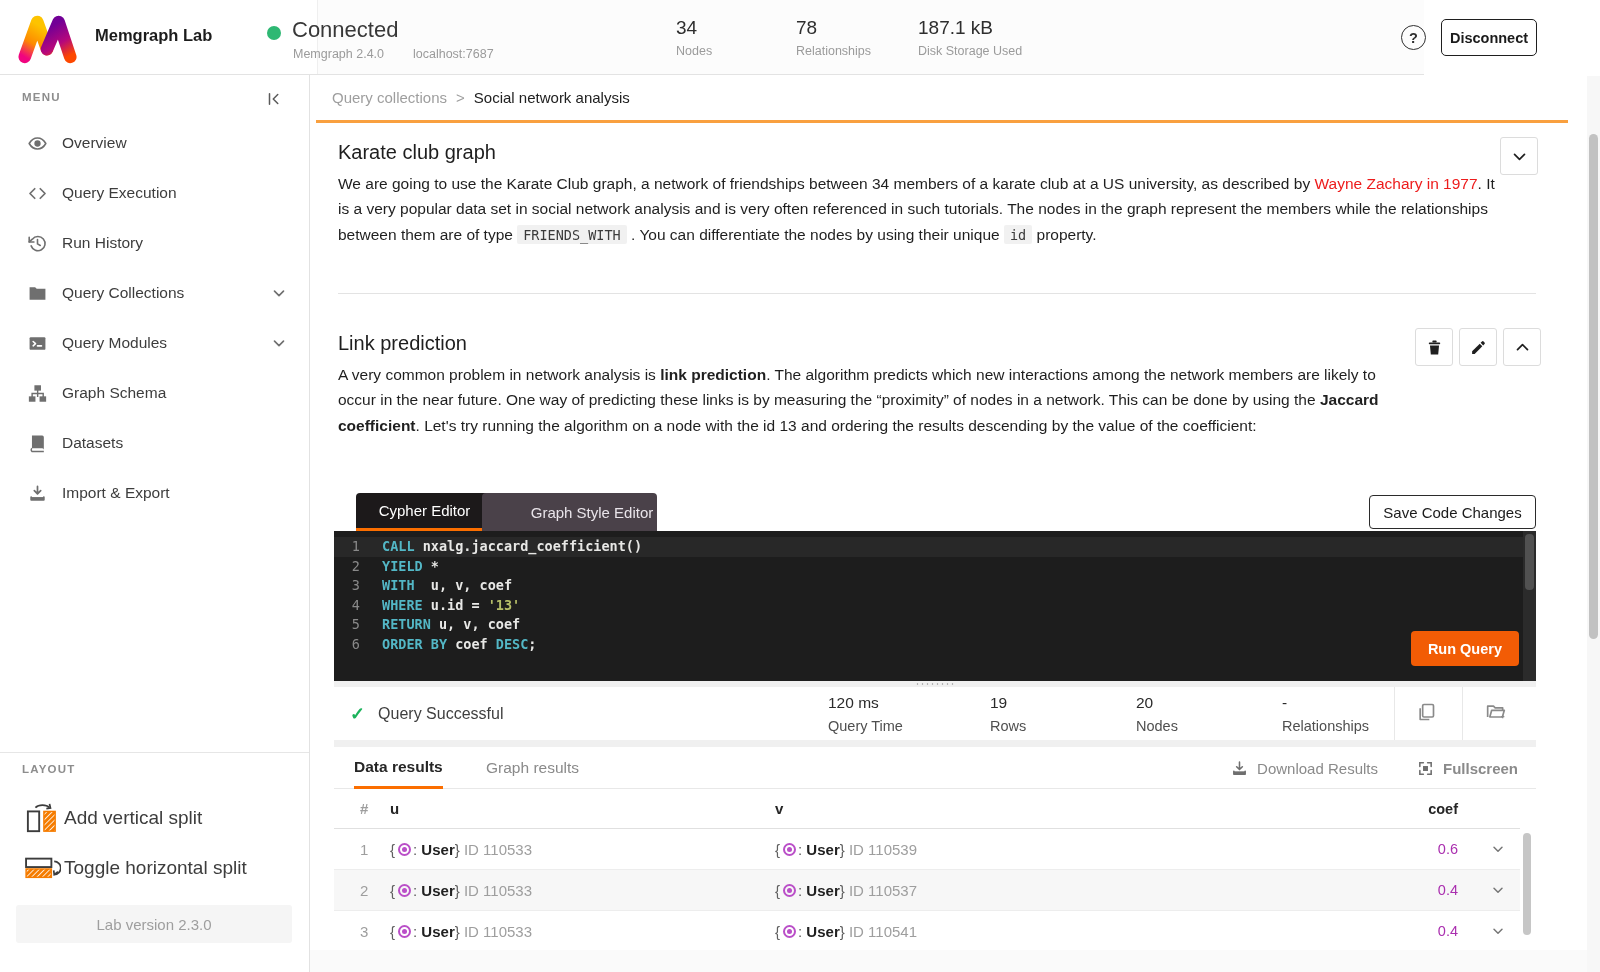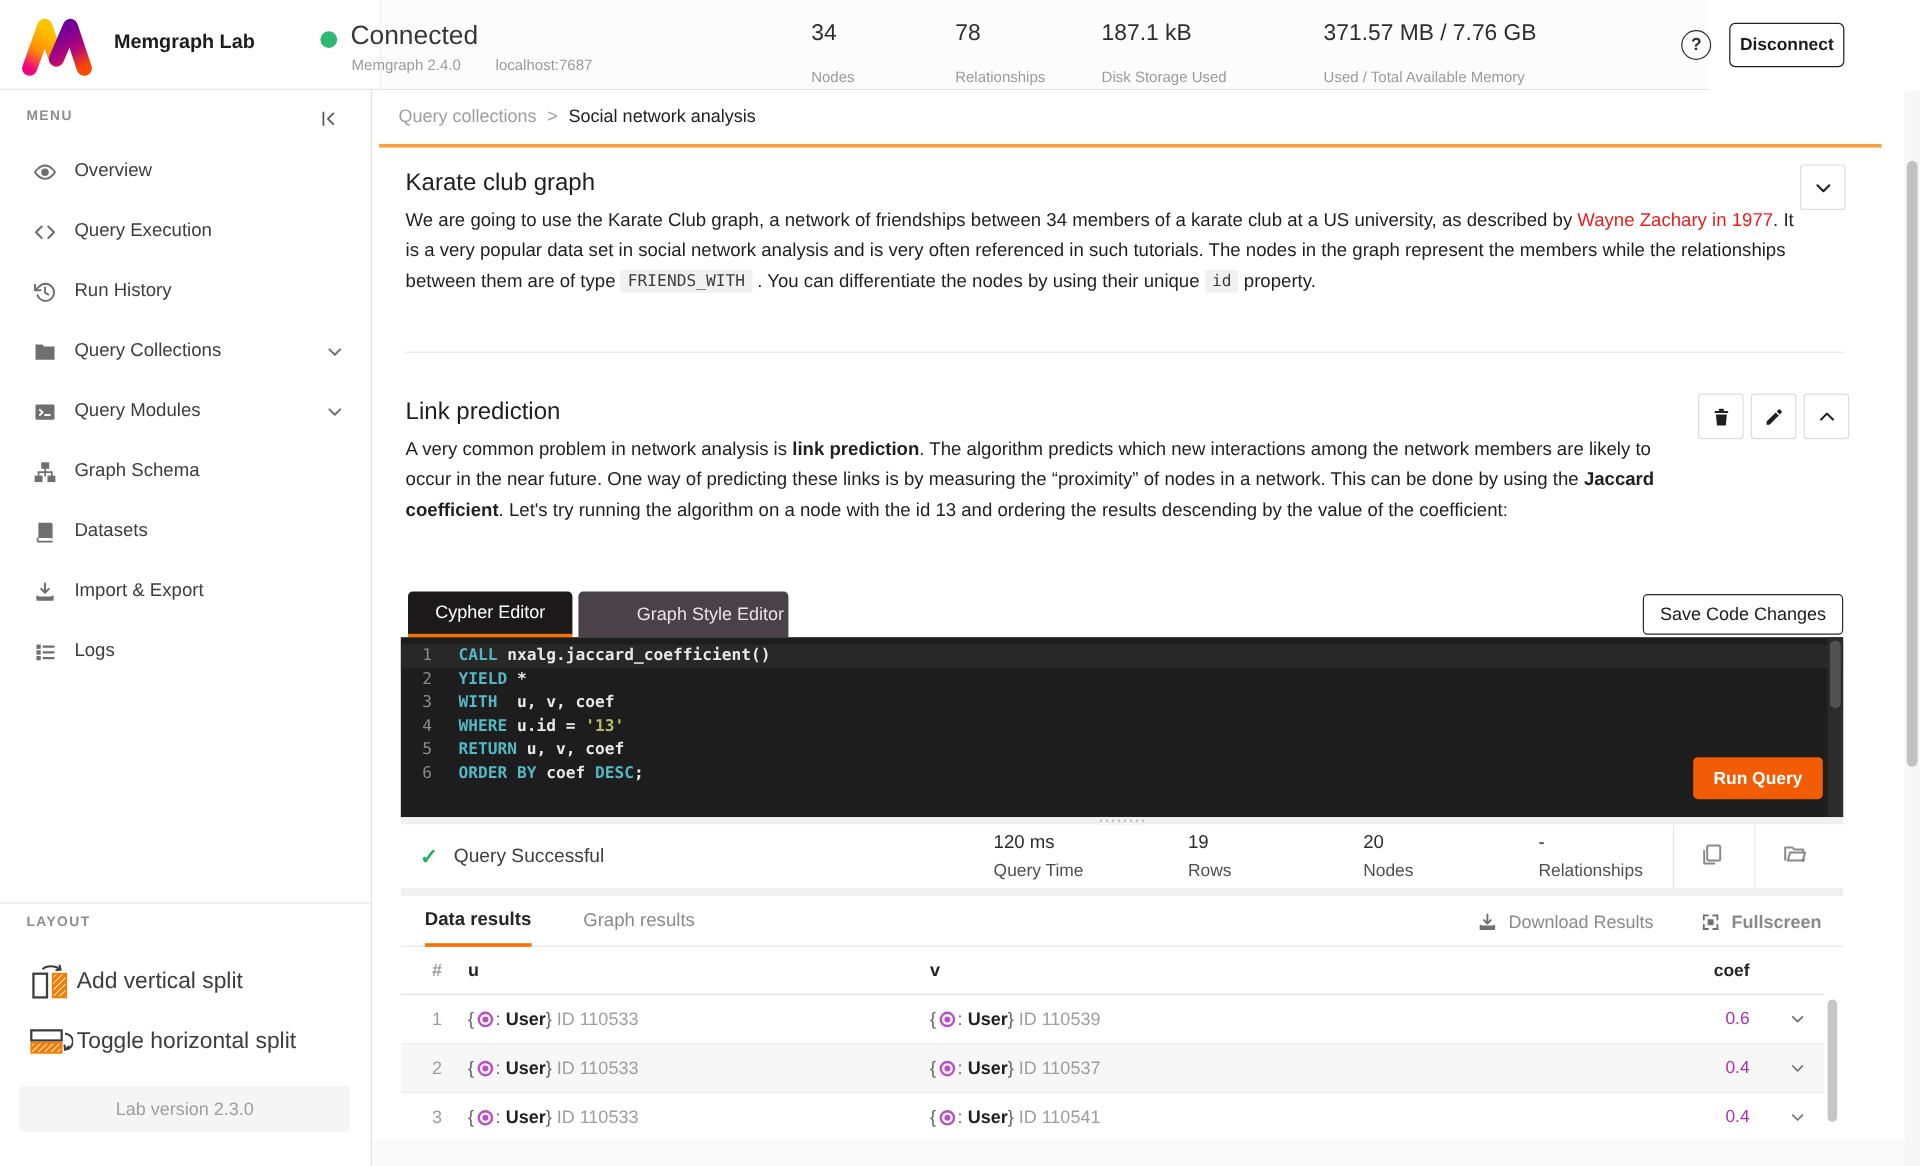--- a/index.html
+++ b/index.html
@@ -10,21 +10,21 @@
   #header{position:absolute;left:0;top:0;width:1424px;height:75px;background:#fff;border-bottom:1px solid #e3e3e3;}
   #header-right-bg{position:absolute;left:317px;top:0;right:0;bottom:0;background:#fcfcfc;border-left:1px solid #efefef;}
   #logo{position:absolute;left:16px;top:9px;width:62px;height:57px;}
   #app-title{position:absolute;left:95px;top:26px;font-size:16.5px;font-weight:600;color:#1c1c1c;}
   #conn-dot{position:absolute;left:267px;top:26px;width:14px;height:14px;border-radius:50%;}
   #conn-status{position:absolute;left:292px;top:17px;font-size:22px;color:#383838;}
   #conn-version{position:absolute;left:293px;top:47px;font-size:12.5px;color:#9b9b9b;}
   #conn-host{position:absolute;left:413px;top:47px;font-size:12.5px;color:#9b9b9b;}
   #header-stats{position:absolute;left:676px;top:17px;display:flex;}
   .hstat{padding-right:8px;}
-  .hstat .hstat-v{font-size:19px;color:#2e2e2e;margin-bottom:18px;white-space:nowrap;}
+  .hstat .hstat-v{font-size:19px;color:#2e2e2e;margin-bottom:5px;white-space:nowrap;}
   .hstat .hstat-l{font-size:12.5px;color:#9b9b9b;white-space:nowrap;}
   #help-btn{position:absolute;left:1401px;top:25px;width:25px;height:25px;border:1.7px solid #2f2f2f;border-radius:50%;
             display:flex;align-items:center;justify-content:center;font-size:14.5px;font-weight:700;color:#2f2f2f;cursor:pointer;background:#fcfcfc;}
   #disconnect-btn{position:absolute;left:1441px;top:19px;width:96px;height:37px;background:#fff;border:1.6px solid #1f1f1f;
             border-radius:5px;font-size:14.5px;font-weight:600;color:#1b1b1b;display:flex;align-items:center;justify-content:center;cursor:pointer;}
   
   #sidebar{position:absolute;left:0;top:75px;width:310px;height:897px;background:#fff;border-right:1px solid #e2e2e2;}
   .side-label{font-size:11.5px;letter-spacing:1.2px;color:#8d8d8d;font-weight:600;}
   #menu-label{position:absolute;left:22px;top:16px;}
   #collapse-btn{position:absolute;left:262px;top:12px;width:24px;height:24px;color:#5a5a5a;cursor:pointer;display:flex;align-items:center;justify-content:center;}
@@ -62,21 +62,21 @@
   .icon-btn svg{width:17px;height:17px;}
   #collapse-card-btn{left:1190px;top:62px;}
   #divider1{position:absolute;left:28px;top:218px;width:1198px;height:1px;background:#e3e3e3;}
   #lp-title{left:28px;top:257px;}
   #lp-delete-btn{left:1105px;top:253px;}
   #lp-edit-btn{left:1149px;top:253px;}
   #lp-collapse-btn{left:1193px;top:253px;}
   
   .etab{position:absolute;height:38px;top:418px;border-radius:4px 4px 0 0;display:flex;align-items:center;justify-content:center;
         font-size:15px;cursor:pointer;}
-  #tab-cypher{left:30px;width:137px;background:#1c191a;color:#fff;border-bottom:3px solid var(--accent);}
+  #tab-cypher{left:46px;width:137px;background:#1c191a;color:#fff;border-bottom:3px solid var(--accent);}
   #tab-style{left:172px;width:175px;background:#4a4149;color:#e9e4ea;padding-left:45px;}
   #save-code-btn{position:absolute;left:1059px;top:420px;width:167px;height:34px;background:#fff;border:1.6px solid #2b2b2b;
         border-radius:4px;font-size:15px;color:#1b1b1b;display:flex;align-items:center;justify-content:center;cursor:pointer;}
   #editor{position:absolute;left:24px;top:456px;width:1202px;height:150px;background:#1d1d1d;padding-top:6px;overflow:hidden;
         font-family:"DejaVu Sans Mono","Liberation Mono",monospace;font-size:13.5px;}
   .cline{display:flex;height:19.5px;line-height:19.5px;white-space:pre;}
   .cline.active{background:#282828;}
   .lnum{width:48px;text-align:right;padding-right:22px;color:#8a8a8a;flex:none;}
   .ctext{color:#e8e8e6;font-weight:bold;}
   .tok-kw{color:#53b7c6;}
@@ -172,24 +172,20 @@
        <div class="hstat-l">Nodes</div>
         </div>
         <div class="hstat" style="width:122px">
        <div class="hstat-v">78</div>
        <div class="hstat-l">Relationships</div>
         </div>
         <div class="hstat" style="width:185px">
        <div class="hstat-v">187.1 kB</div>
        <div class="hstat-l">Disk Storage Used</div>
         </div>
-        <div class="hstat" style="width:240px">
-       <div class="hstat-v">371.57 MB / 7.76 GB</div>
-       <div class="hstat-l">Used / Total Available Memory</div>
-        </div>
       </div>
     <div id="help-btn">?</div>
     <div id="disconnect-btn">Disconnect</div>
   </div>
 
   <div id="sidebar">
     <div id="menu-label" class="side-label">MENU</div>
     <div id="collapse-btn">
       <svg viewBox="0 0 24 24" width="18" height="18" fill="none" stroke="currentColor" stroke-width="2" stroke-linecap="round" stroke-linejoin="round">
           <line x1="6" y1="5" x2="6" y2="19"></line>
@@ -275,34 +271,20 @@
 
      </div>
         <div class="mitem">
        <span class="micon">
             <svg viewBox="0 0 24 24" fill="none" stroke="currentColor" stroke-width="2.2" stroke-linecap="round" stroke-linejoin="round">
               <path d="M12 3v9M8 8.5l4 4 4-4"></path>
               <path d="M4 16.5v3.5h16v-3.5" fill="currentColor"></path>
             </svg>
           </span>
        <span class="mlabel">Import &amp; Export</span>
-
-     </div>
-        <div class="mitem">
-       <span class="micon">
-            <svg viewBox="0 0 24 24" stroke="currentColor" stroke-width="2.4" stroke-linecap="round">
-              <rect x="3" y="4" width="4.5" height="4.5" fill="currentColor" stroke="none"></rect>
-              <rect x="3" y="10" width="4.5" height="4.5" fill="currentColor" stroke="none"></rect>
-              <rect x="3" y="16" width="4.5" height="4.5" fill="currentColor" stroke="none"></rect>
-              <line x1="10.5" y1="6.2" x2="21" y2="6.2"></line>
-              <line x1="10.5" y1="12.2" x2="21" y2="12.2"></line>
-              <line x1="10.5" y1="18.2" x2="21" y2="18.2"></line>
-            </svg>
-          </span>
-       <span class="mlabel">Logs</span>
 
      </div>
       </div>
     <div id="side-divider"></div>
     <div id="layout-label" class="side-label">LAYOUT</div>
 
     <div class="litem" style="top:718px;">
       <span class="licon">
         <svg viewBox="0 0 38 34" width="36" height="32">
           <defs>

